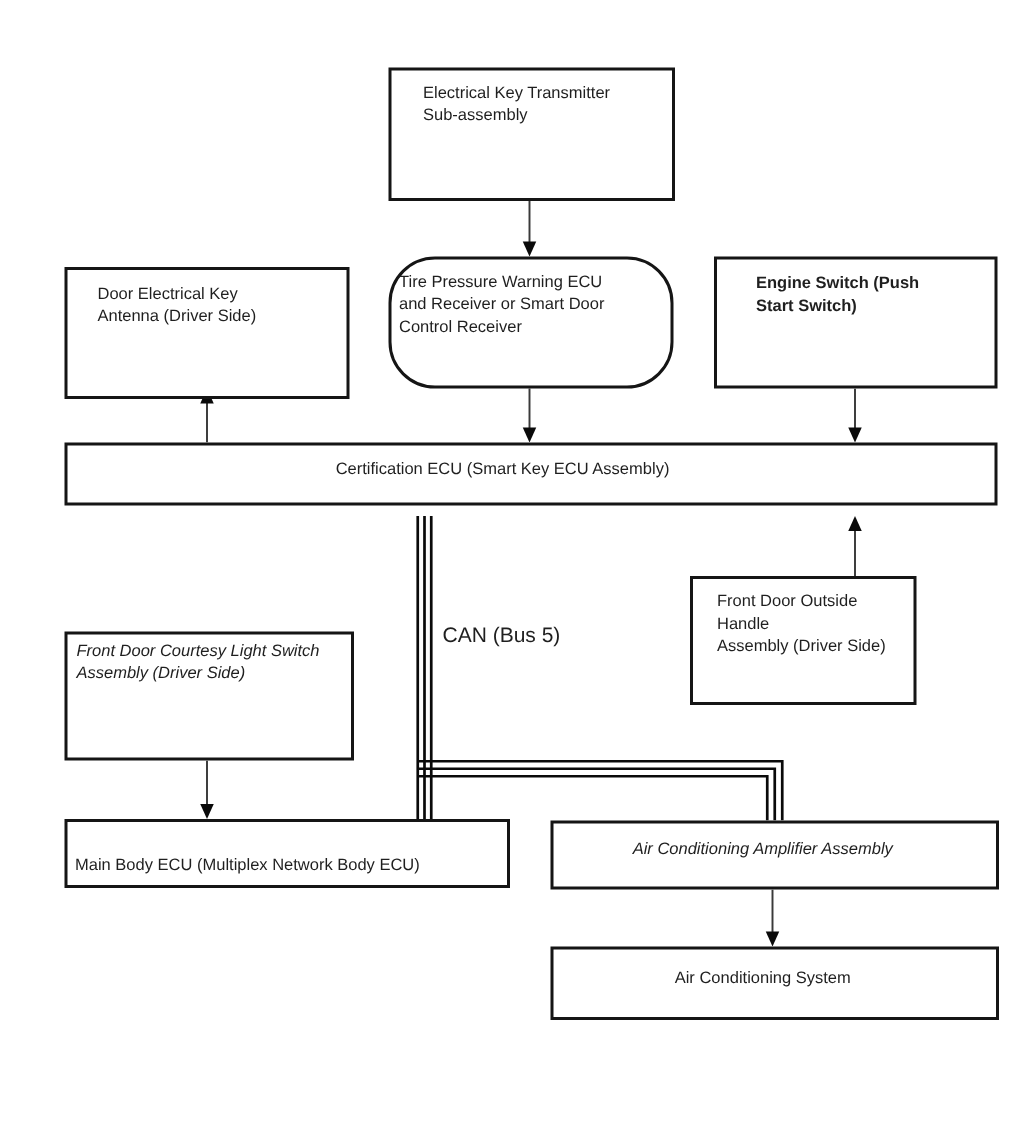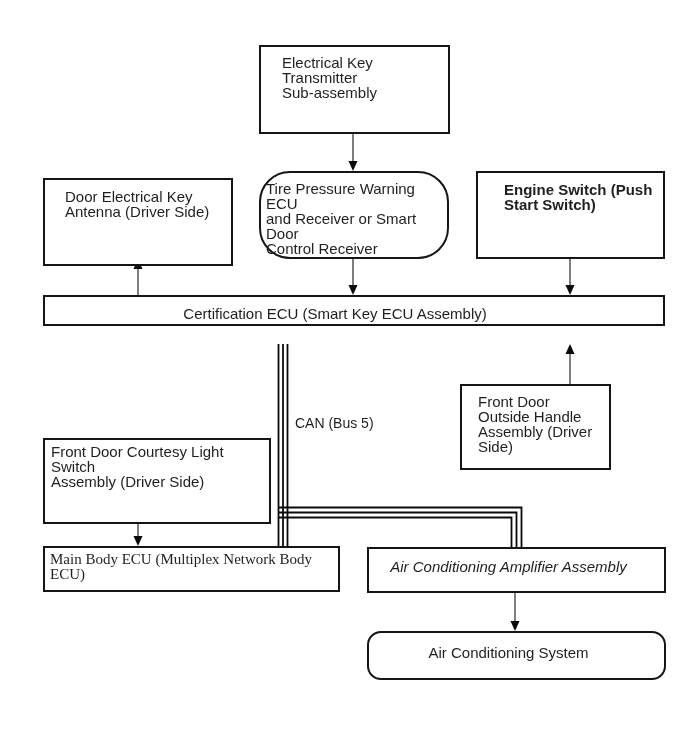--- a/index.html
+++ b/index.html
@@ -15,36 +15,36 @@
   .connectors {
     position: absolute;
     left: 0; top: 0;
     width: 688px; height: 755px;
   }
   .node {
     position: absolute;
     box-sizing: border-box;
     border: 2px solid #151515;
     background: #ffffff;
-    font-size: 15px;
+    font-size: 11px;
     line-height: 15px;
   }
   .node .label { white-space: pre-line; display: block; }
   .center { text-align: center; }
   
   #n-ekt      { left:259px; top:45px;  width:191px; height:89px; padding:8px 10px 0 21px; }
   #n-antenna  { left:43px;  top:178px; width:190px; height:88px; padding:9px 10px 0 20px; }
   #n-tire     { left:259px; top:171px; width:190px; height:88px; padding:8px 8px 0 5px;border-radius:31px; }
   #n-engine   { left:476px; top:171px; width:189px; height:88px; padding:9px 10px 0 26px;font-weight:bold; }
-  #n-cert     { left:43px;  top:295px; width:622px; height:31px; padding:9px 38px 0 0; }
+  #n-cert     { left:43px;  top:295px; width:622px; height:42px; padding:9px 38px 0 0; }
   #n-handle   { left:460px; top:384px; width:151px; height:86px; padding:8px 10px 0 16px; }
-  #n-courtesy { left:43px;  top:438px; width:228px; height:86px; padding:4px 6px 0 6px; }
-  #n-mainbody { left:43px;  top:546px; width:297px; height:46px; padding:4px 4px 0 5px;font-family:Liberation Serif, serif; }
+  #n-courtesy { left:43px;  top:421px; width:193px; height:86px; padding:4px 6px 0 6px;font-style:italic; }
+  #n-mainbody { left:43px;  top:546px; width:297px; height:46px; padding:22px 4px 0 5px; }
   #n-acamp    { left:367px; top:547px; width:299px; height:46px; padding:10px 16px 0 0;font-style:italic; }
-  #n-acsys    { left:367px; top:631px; width:299px; height:49px; padding:12px 16px 0 0;border-radius:14px; }
+  #n-acsys    { left:367px; top:631px; width:299px; height:49px; padding:12px 16px 0 0; }
   .bus-label {
     position: absolute;
     left: 295px; top: 416px;
     font-size: 14px;
     line-height: 14px;
   }
 </style>
 </head>
 <body>
 

